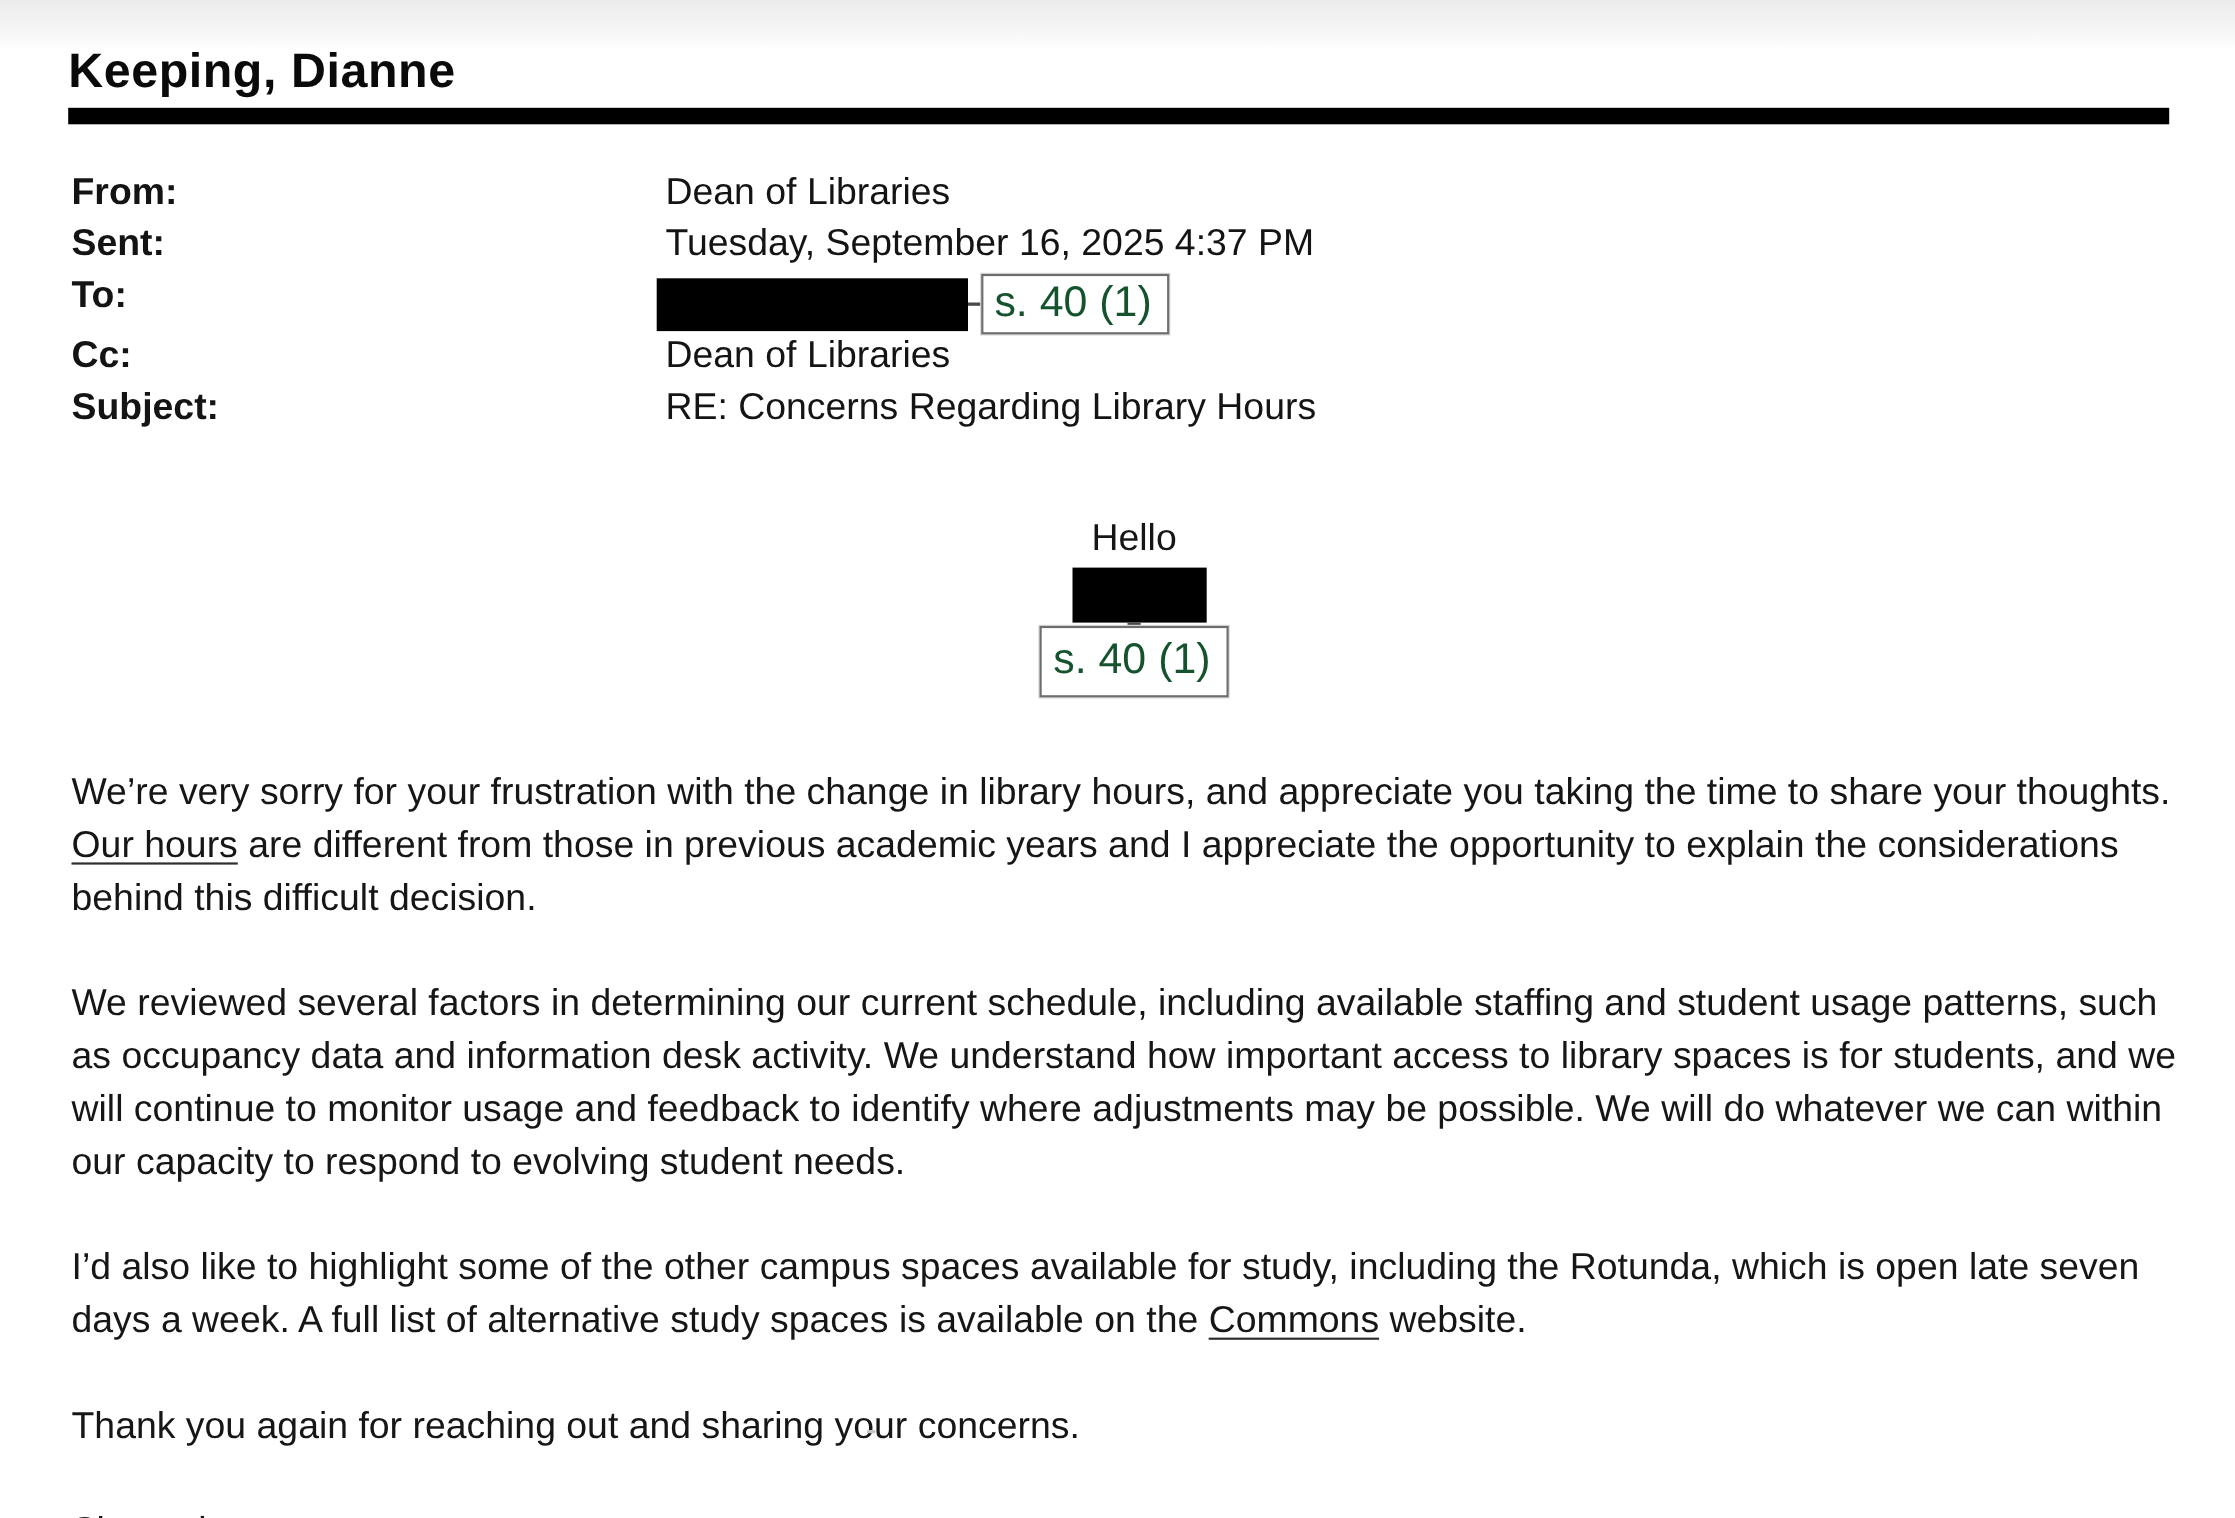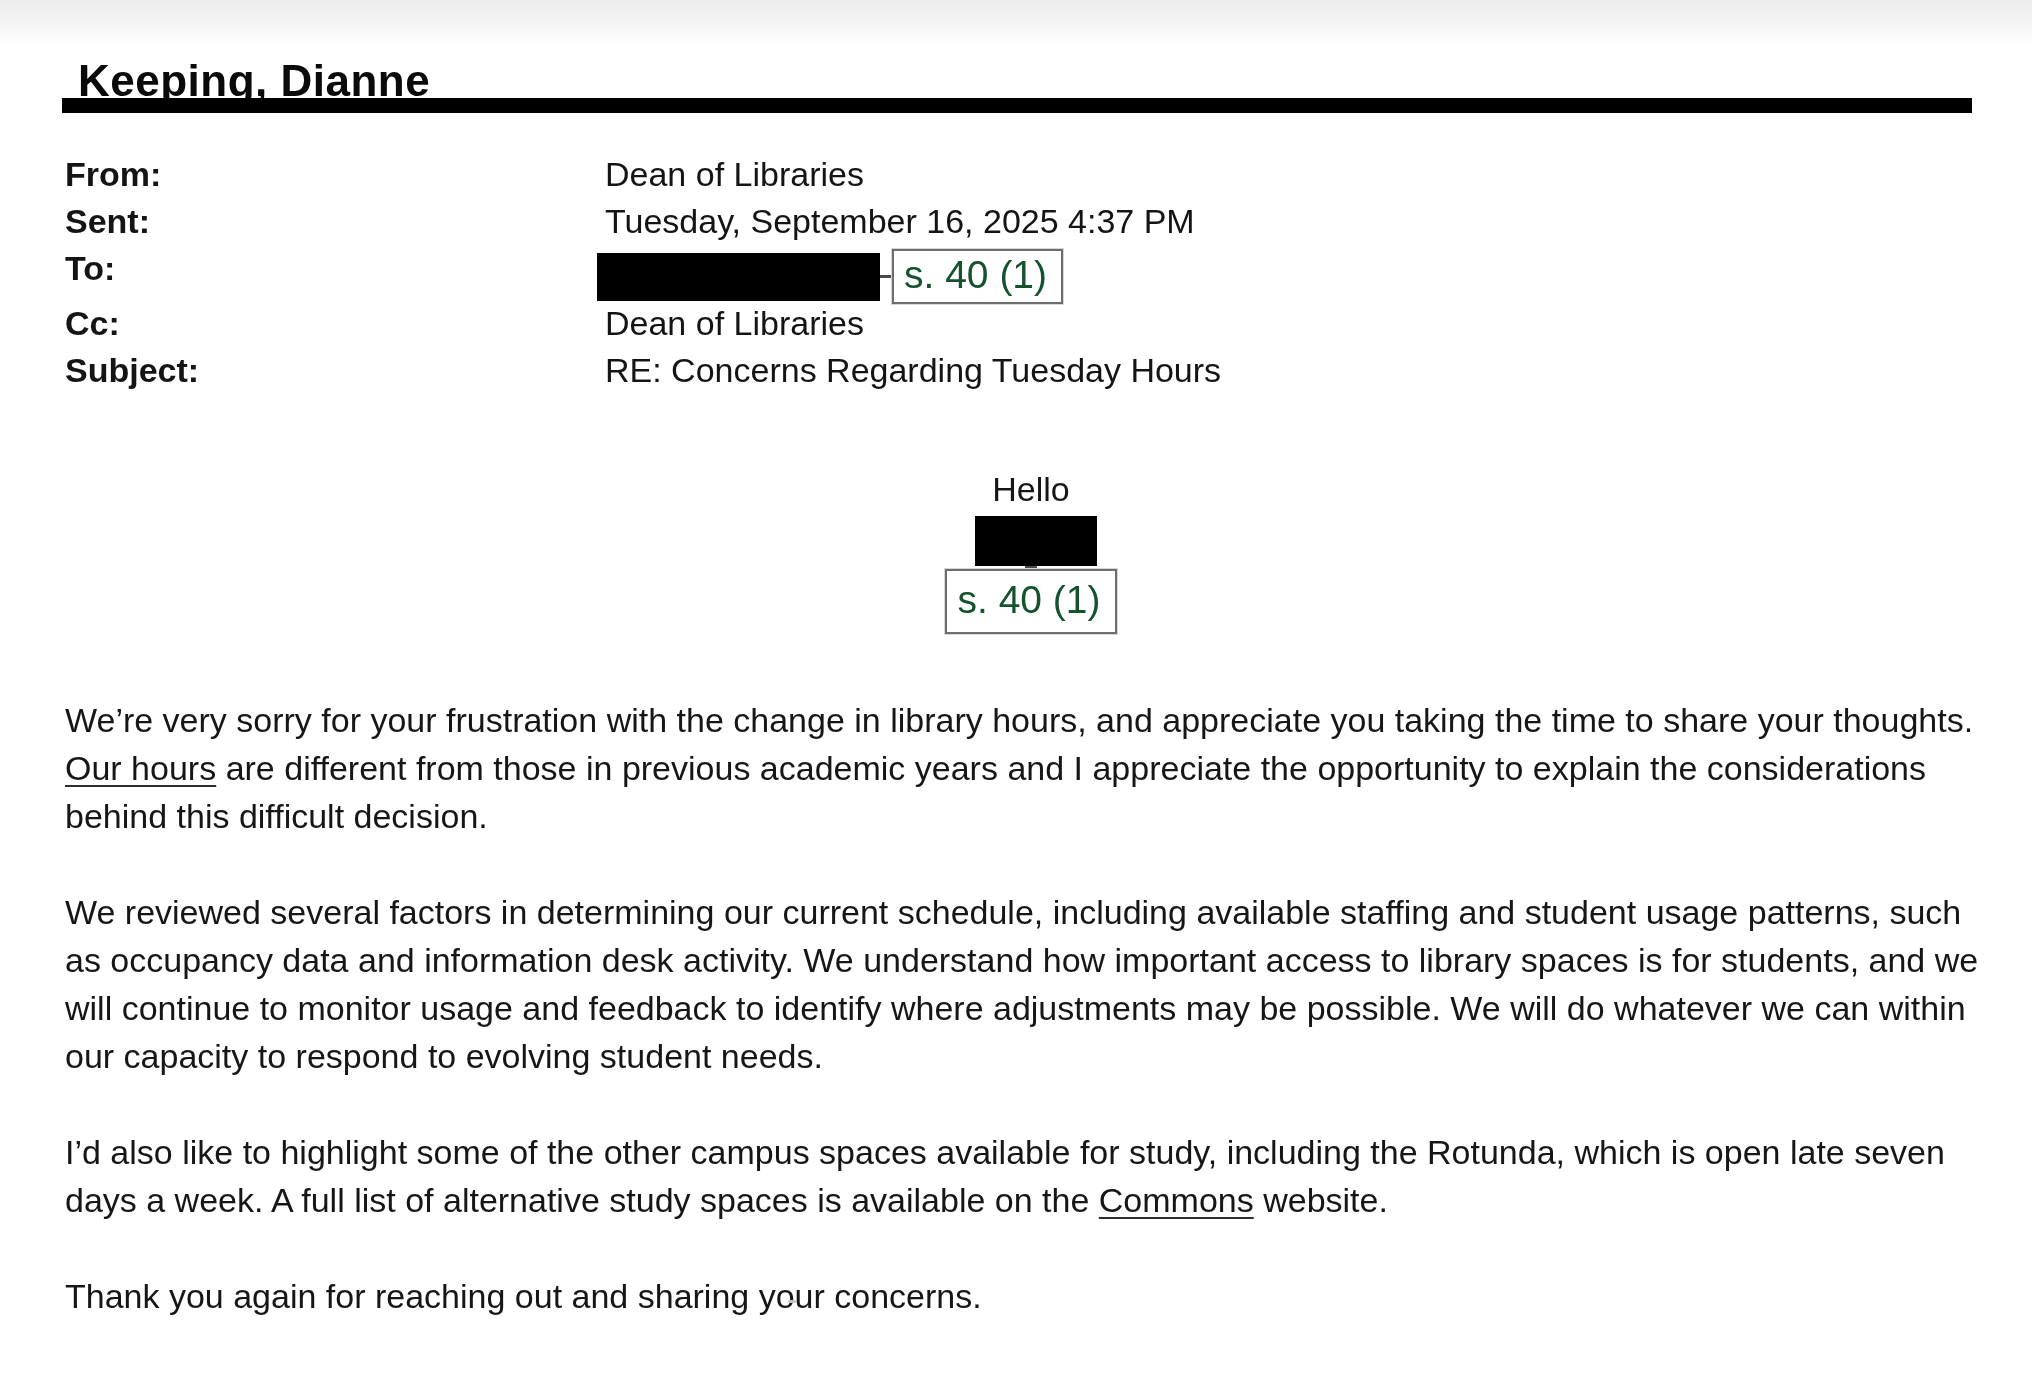--- a/index.html
+++ b/index.html
@@ -10,21 +10,21 @@
     background: #ffffff;
     font-family: "Liberation Sans", sans-serif;
     color: #141414;
     overflow: hidden;
   }
   .top-band {
     position: absolute; top: 0; left: 0; right: 0; height: 46px;
     background: linear-gradient(180deg, #ececec 0%, #f5f5f5 55%, #ffffff 100%);
   }
   .doc-title {
-    position: absolute; left: 62px; top: 40px; margin: 16px;
+    position: absolute; left: 62px; top: 40px; margin: 0;
     font-size: 44px; font-weight: 700; letter-spacing: 0.5px; color: #0a0a0a;
   }
   .title-rule {
     position: absolute; left: 62px; top: 98px;
     width: 1910px; height: 15px; background: #000000;
   }
   .headers { position: absolute; left: 65px; top: 155px; right: 40px; }
   .hrow { display: flex; min-height: 47px; }
   .hlabel { width: 540px; font-weight: 700; font-size: 34px; flex: 0 0 540px; }
   .hvalue { font-size: 34px; }
@@ -94,21 +94,21 @@
       </div>
     </div>
 
     <div class="hrow">
       <div class="hlabel">Cc:</div>
       <div class="hvalue">Dean of Libraries</div>
     </div>
 
     <div class="hrow">
       <div class="hlabel">Subject:</div>
-      <div class="hvalue">RE: Concerns Regarding Tuesday Hours</div>
+      <div class="hvalue">RE: Concerns Regarding Library Hours</div>
     </div>
 
   </div>
 
   <div class="content">
 
     <div class="greeting">
       <span>Hello</span>
       <span class="redact hello-size"></span>
       <span class="conn"></span>

